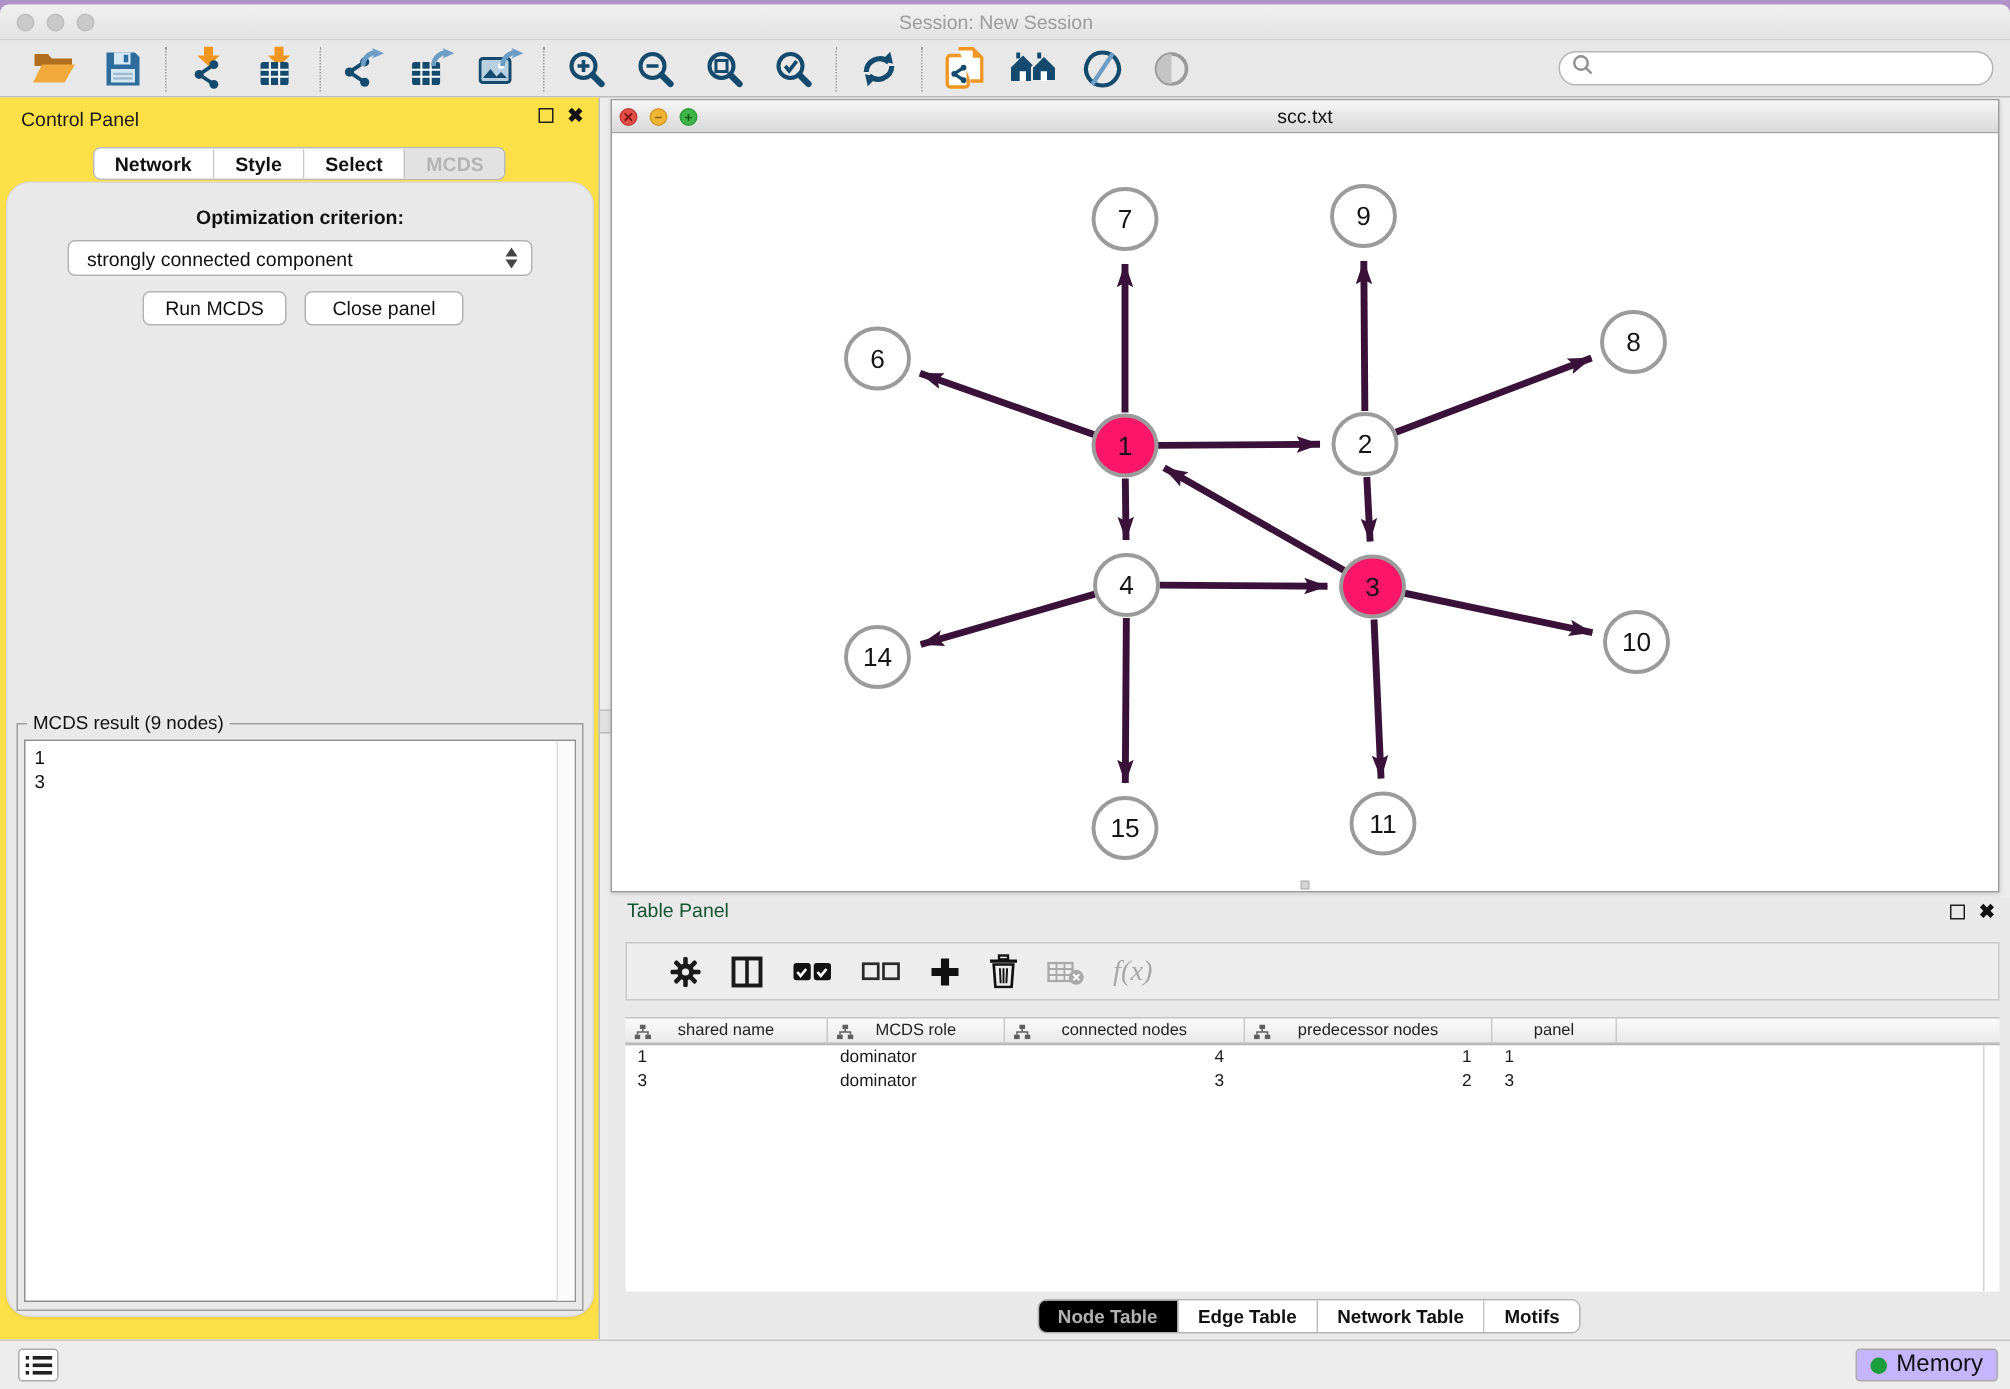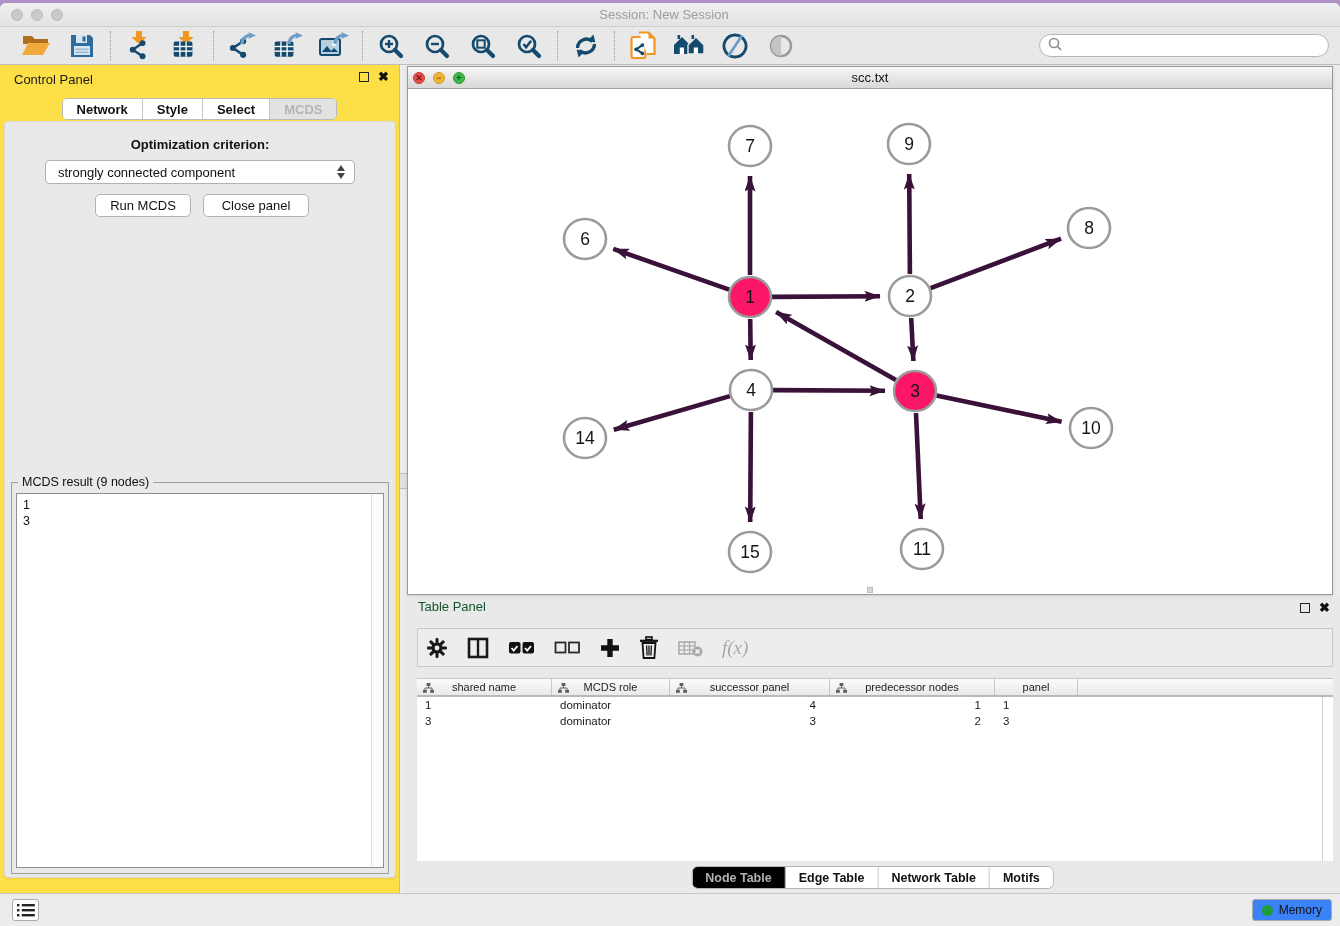--- a/index.html
+++ b/index.html
@@ -24,21 +24,21 @@
   .control-panel { position:absolute; left:0; top:62px; width:400px; height:831px; background:#fde047; border-right:1px solid #bcbcbc; }
   .cp-header { position:absolute; left:0; top:0; right:0; height:28px; }
   .cp-title { position:absolute; left:14px; top:7px; font-size:13px; color:#1a1a1a; }
   .dock-icons { position:absolute; right:10px; top:7px; display:flex; gap:9px; align-items:center; }
   .float-box { width:10px; height:10px; border:1.5px solid #222; display:inline-block; }
   .close-x { font-size:13px; font-weight:bold; color:#111; line-height:10px; }
   .cp-tabs { position:absolute; top:33px; left:50%; transform:translateX(-50%); display:flex; border:1px solid #b9b9b9; border-radius:5px; overflow:hidden; background:#fff; height:22px; }
   .cp-tab { padding:0 14px; font-size:13px; font-weight:600; color:#111; display:flex; align-items:center; border-right:1px solid #c6c6c6; background:#fff; }
   .cp-tab:last-child { border-right:none; }
   .cp-tab.selected { background:#e2e2e2; color:#b4b4b4; }
-  .cp-body { position:absolute; left:4px; top:56px; width:392px; height:757px; background:#e9e9e9; border:1px solid #d9d9d9; border-radius:4px; box-shadow:0 1px 2px rgba(0,0,0,0.08); }
+  .cp-body { position:absolute; left:4px; top:56px; width:392px; height:757px; background:#e9e9e9; border:1px solid #d9d9d9; border-radius:16px; box-shadow:0 1px 2px rgba(0,0,0,0.08); }
   .opt-label { position:absolute; top:15px; left:0; right:0; text-align:center; font-size:13px; font-weight:600; color:#111; }
   .cp-select { position:absolute; top:38px; left:40px; width:310px; height:24px; background:#fff; border:1px solid #b3b3b3; border-radius:5px; font-size:13px; color:#111; display:flex; align-items:center; padding-left:12px; }
   .stepper { position:absolute; right:9px; top:4px; display:flex; flex-direction:column; gap:2px; }
   .stepper .up { width:0; height:0; border-left:4px solid transparent; border-right:4px solid transparent; border-bottom:6px solid #444; }
   .stepper .down { width:0; height:0; border-left:4px solid transparent; border-right:4px solid transparent; border-top:6px solid #444; }
   .cp-btn { position:absolute; top:72px; height:23px; background:#fff; border:1px solid #b3b3b3; border-radius:5px; font-size:13px; color:#111; display:flex; align-items:center; justify-content:center; }
   .mcds-fieldset { position:absolute; left:6px; right:6px; top:360px; height:392px; border:1px solid #9e9e9e; background:#e9e9e9; }
   .mcds-legend { position:absolute; top:-8px; left:6px; background:#e9e9e9; padding:0 4px; font-size:12.5px; color:#111; }
   .mcds-inner { position:absolute; left:4px; right:4px; top:10px; bottom:5px; background:#fff; border:1px solid #8f8f8f; }
   .mcds-text { position:absolute; left:6px; top:3px; font-size:12.5px; line-height:16px; color:#111; white-space:pre; }
@@ -52,40 +52,40 @@
   .tl2.red { background:#e5504a; border:1px solid #c23b36; color:#7c1410; }
   .tl2.yellow { background:#f0b433; border:1px solid #d1992a; color:#8a5d05; }
   .tl2.green { background:#3eb549; border:1px solid #2f9a3a; color:#0d5c14; }
   .net-canvas { position:absolute; left:0; top:22px; width:924px; height:505px; background:#fff; }
   .net-resize-dot { position:absolute; left:459px; bottom:1px; width:6px; height:6px; background:#d6d6d6; border:1px solid #bdbdbd; }
   .splitter-handle { position:absolute; left:399px; top:470px; width:9px; height:16px; background:#e0e0e0; border:1px solid #bdbdbd; }
 
   
   .table-panel { position:absolute; left:405px; top:595px; width:935px; height:298px; background:#e9e9e9; }
   .tp-title { position:absolute; left:13px; top:1px; font-size:13px; color:#14532d; }
-  .tp-toolbar { position:absolute; left:12px; right:7px; top:30px; height:39px; background:#ededed; border:1px solid #c9c9c9; display:flex; align-items:center; gap:19px; padding-left:8px; }
+  .tp-toolbar { position:absolute; left:12px; right:7px; top:30px; height:39px; background:#ededed; border:1px solid #c9c9c9; display:flex; align-items:center; gap:19px; padding-left:28px; }
   .tp-tool { display:flex; align-items:center; justify-content:center; }
   .fx-label { font-family:"Liberation Serif", serif; font-style:italic; font-size:19px; color:#a8a8a8; }
   .tp-table { position:absolute; left:12px; right:7px; top:80px; }
   .tp-thead { display:flex; height:19px; background:linear-gradient(#fbfbfb,#e9e9e9); border-top:1px solid #c6c6c6; border-bottom:2px solid #b9b9b9; }
   .tp-th { position:relative; display:flex; align-items:center; justify-content:center; font-size:11px; color:#222; border-right:1px solid #c9c9c9; }
   .tp-th .hier { position:absolute; left:6px; top:4px; }
   .tp-body { background:#fff; height:164px; position:relative; }
   .tp-row { display:flex; height:16px; }
   .tp-td { font-size:11.5px; color:#1a1a1a; line-height:16px; overflow:hidden; }
   .tp-scrolltrack { position:absolute; top:0; bottom:0; border-left:1px solid #d2d2d2; }
   .tp-tabs { position:absolute; left:50%; transform:translateX(-50%); top:268px; display:flex; border:1px solid #b3b3b3; border-radius:6px; overflow:hidden; height:23px; background:#fff; }
   .tp-tab { padding:0 13px; font-size:12.5px; font-weight:600; color:#111; background:#fff; display:flex; align-items:center; border-right:1px solid #bdbdbd; }
   .tp-tab:last-child { border-right:none; }
   .tp-tab.selected { background:#000000; color:#b2b2b2; }
 
   
   .statusbar { position:absolute; left:0; bottom:0; right:0; height:33px; background:#ececec; border-top:1px solid #c6c6c6; }
   .sb-left-btn { position:absolute; left:12px; top:5px; width:27px; height:22px; background:#fdfdfd; border:1px solid #ababab; border-radius:3px; display:flex; align-items:center; justify-content:center; }
-  .sb-memory { position:absolute; right:8px; top:5px; height:22px; padding:0 9px; background:#3b82f6; border:1px solid #ababab; border-radius:3px; display:flex; align-items:center; gap:6px; font-size:12px; color:#111; }
+  .sb-memory { position:absolute; right:8px; top:5px; height:22px; padding:0 9px; background:#c4b5fd; border:1px solid #ababab; border-radius:3px; display:flex; align-items:center; gap:6px; font-size:16px; color:#111; }
   .mem-dot { width:11px; height:11px; border-radius:50%; background:#1d9e3c; }
 </style>
 </head>
 <body>
 
 <div class="window">
 
   <div class="titlebar">
     <span class="tl-dot" style="left:11px"></span>
     <span class="tl-dot" style="left:31px"></span>
@@ -508,21 +508,21 @@
           </div>
           <div class="tp-th" style="width: 160px;">
             <span class="hier"><svg width="11" height="10" viewBox="0 0 11 10" xmlns="http://www.w3.org/2000/svg">
                 <g fill="#5f5f5f">
                   <rect x="3.6" y="0" width="3.8" height="3"></rect>
                   <rect x="0" y="6.8" width="3.8" height="3"></rect>
                   <rect x="7.2" y="6.8" width="3.8" height="3"></rect>
                 </g>
                 <path d="M5.5 3v2M2 6.8V5h7v1.8" fill="none" stroke="#5f5f5f" stroke-width="1"></path>
               </svg></span>
-            <span>successor panel</span>
+            <span>connected nodes</span>
           </div>
           <div class="tp-th" style="width: 165px;">
             <span class="hier"><svg width="11" height="10" viewBox="0 0 11 10" xmlns="http://www.w3.org/2000/svg">
                 <g fill="#5f5f5f">
                   <rect x="3.6" y="0" width="3.8" height="3"></rect>
                   <rect x="0" y="6.8" width="3.8" height="3"></rect>
                   <rect x="7.2" y="6.8" width="3.8" height="3"></rect>
                 </g>
                 <path d="M5.5 3v2M2 6.8V5h7v1.8" fill="none" stroke="#5f5f5f" stroke-width="1"></path>
               </svg></span>

